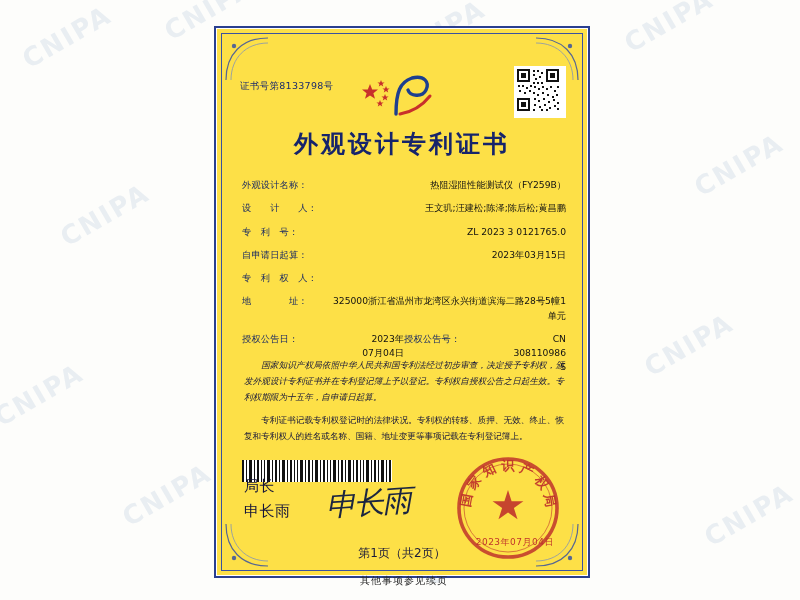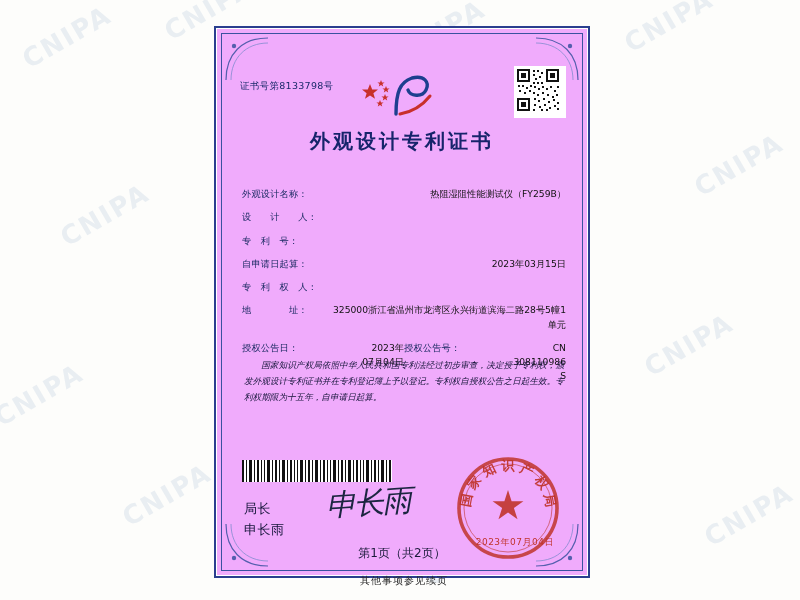--- a/index.html
+++ b/index.html
@@ -28,21 +28,21 @@
     transform: rotate(-30deg);
     user-select: none;
     pointer-events: none;
   }
   .cert {
     position: absolute;
     left: 214px;
     top: 26px;
     width: 372px;
     height: 548px;
-    background: #f0abfc;
+    background: #fde047;
     border: 2px solid #2a3f8f;
     box-shadow: 0 0 0 1px #fff inset;
   }
   .cert-inner {
     position: absolute;
     left: 5px; top: 5px; right: 5px; bottom: 5px;
     border: 1px solid #3a52a0;
   }
   
   .corner {
@@ -87,39 +87,38 @@
     transform: translateX(-50%);
     width: 84px;
     height: 46px;
   }
   .title {
     position: absolute;
     left: 0; right: 0;
     top: 100px;
     text-align: center;
     font-family: Liberation Sans, sans-serif;
-    font-size: 20px;
+    font-size: 24px;
     font-weight: bold;
     color: #16246b;
     letter-spacing: 3px;
   }
   .fields {
     position: absolute;
     left: 26px;
     top: 150px;
     right: 22px;
     font-size: 9.2px;
     color: #1a1a3a;
     line-height: 1.55;
   }
   .row {
     display: flex;
     margin-bottom: 9px;
     align-items: flex-start;
-    margin-top: 9px;
   }
   .lab {
     width: 86px;
     flex: 0 0 86px;
     color: #1a2a62;
     letter-spacing: 0.2px;
   }
   .val {
     flex: 1;
     color: #111;
@@ -146,22 +145,22 @@
   .barcode {
     position: absolute;
     left: 26px;
     top: 432px;
     width: 150px;
     height: 22px;
   }
   .signer {
     position: absolute;
     left: 28px;
-    top: 470px;
-    font-size: 13px;
+    top: 446px;
+    font-size: 15px;
     color: #15153a;
     line-height: 1.65;
     letter-spacing: .5px;
   }
   .hand {
     position: absolute;
     left: 110px;
     top: 455px;
     font-family: "DejaVu Serif", "Liberation Serif", serif;
     font-size: 30px;
@@ -331,23 +330,25 @@
 
     <div class="title">外观设计专利证书</div>
 
     <div class="fields">
       <div class="row">
         <div class="lab">外观设计名称：</div>
         <div class="val">热阻湿阻性能测试仪（FY259B）</div>
       </div>
       <div class="row">
         <div class="lab">设　　计　　人：</div>
+        <div class="val">王文玑;汪建松;陈泽;陈后松;黄昌鹏</div>
       </div>
       <div class="row">
         <div class="lab">专　利　号：</div>
+        <div class="val">ZL 2023 3 0121765.0</div>
       </div>
       <div class="row">
         <div class="lab">自申请日起算：</div>
         <div class="val">2023年03月15日</div>
       </div>
       <div class="row">
         <div class="lab">专　利　权　人：</div>
       </div>
       <div class="row">
         <div class="lab">地　　　　址：</div>
@@ -359,20 +360,21 @@
           <div class="val">2023年07月04日</div>
         </div>
         <div class="half half2" style="flex:1">
           <div class="lab">授权公告号：</div>
           <div class="val">CN 308110986 S</div>
         </div>
       </div>
     </div>
 
     <div class="para p1">国家知识产权局依照中华人民共和国专利法经过初步审查，决定授予专利权，颁发外观设计专利证书并在专利登记簿上予以登记。专利权自授权公告之日起生效。专利权期限为十五年，自申请日起算。</div>
+    <div class="para p2">专利证书记载专利权登记时的法律状况。专利权的转移、质押、无效、终止、恢复和专利权人的姓名或名称、国籍、地址变更等事项记载在专利登记簿上。</div>
 
     <div class="barcode">
       <svg width="150" height="22" viewBox="0 0 150 22" shape-rendering="crispEdges">
         <rect width="150" height="22" fill="#fff"></rect>
         <g fill="#111">
           <rect x="0" y="0" width="2" height="22"></rect>
             <rect x="4" y="0" width="1" height="22"></rect>
           <rect x="7" y="0" width="3" height="22"></rect>
             <rect x="12" y="0" width="1" height="22"></rect>
           <rect x="15" y="0" width="2" height="22"></rect>

